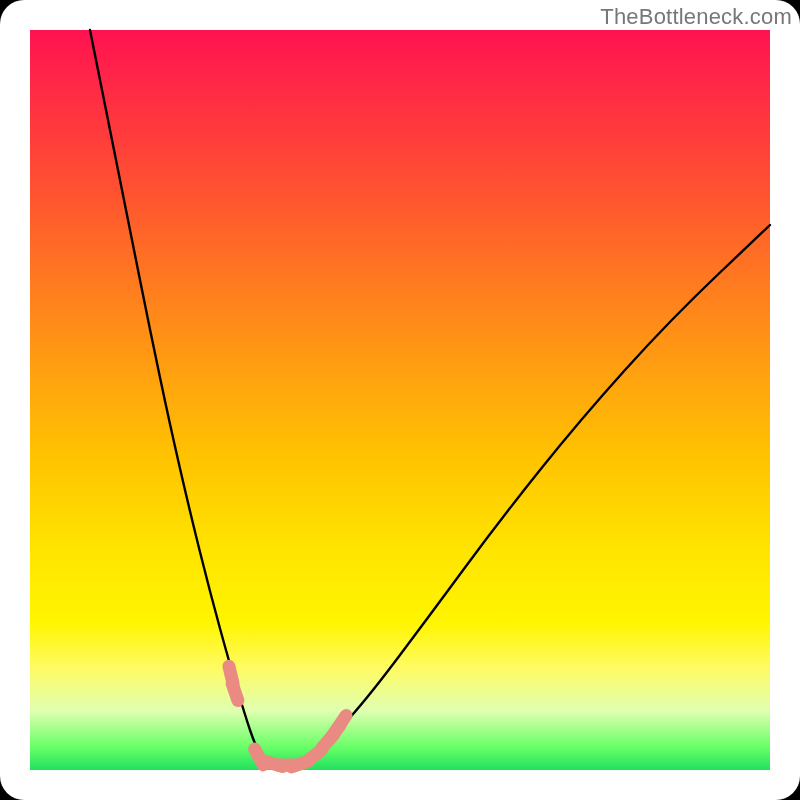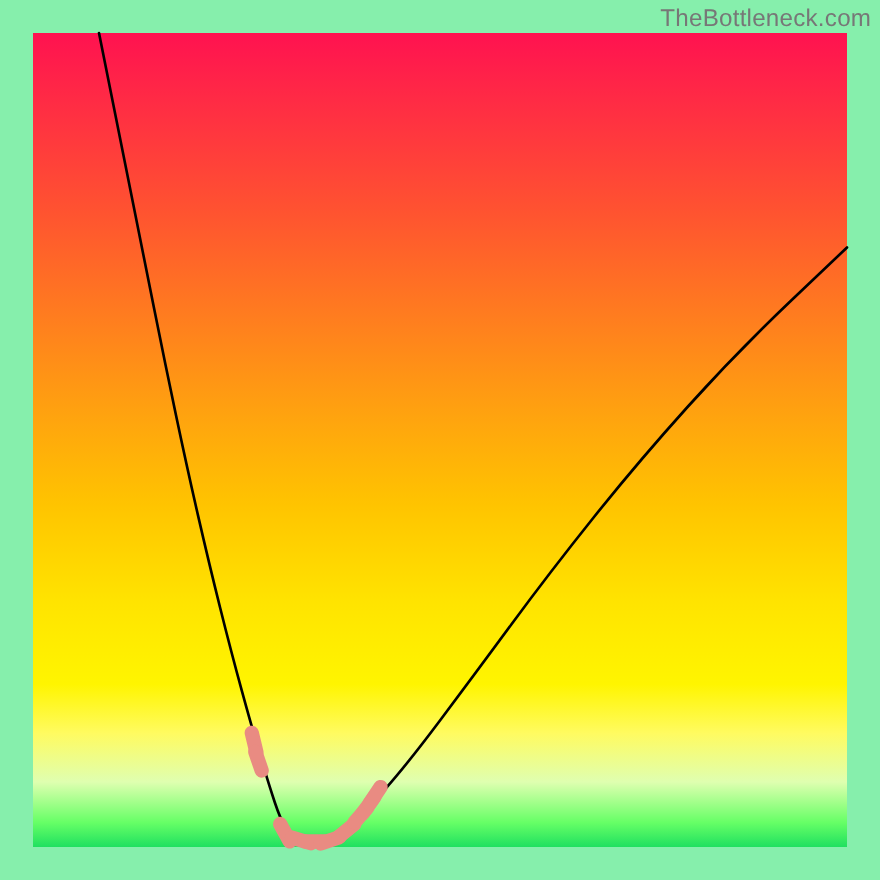--- a/index.html
+++ b/index.html
@@ -10,21 +10,22 @@
     background: #000;
     overflow: hidden;
     font-family: Arial, Helvetica, sans-serif;
   }
   .frame {
     position: absolute;
     left: 0;
     top: 0;
     width: 800px;
     height: 800px;
-    background: #86efac;
+    background: #ffffff;
+    border-radius: 24px;
   }
   .plot-area {
     position: absolute;
     left: 30px;
     top: 30px;
     width: 740px;
     height: 740px;
     
     background: linear-gradient(
       to bottom,

